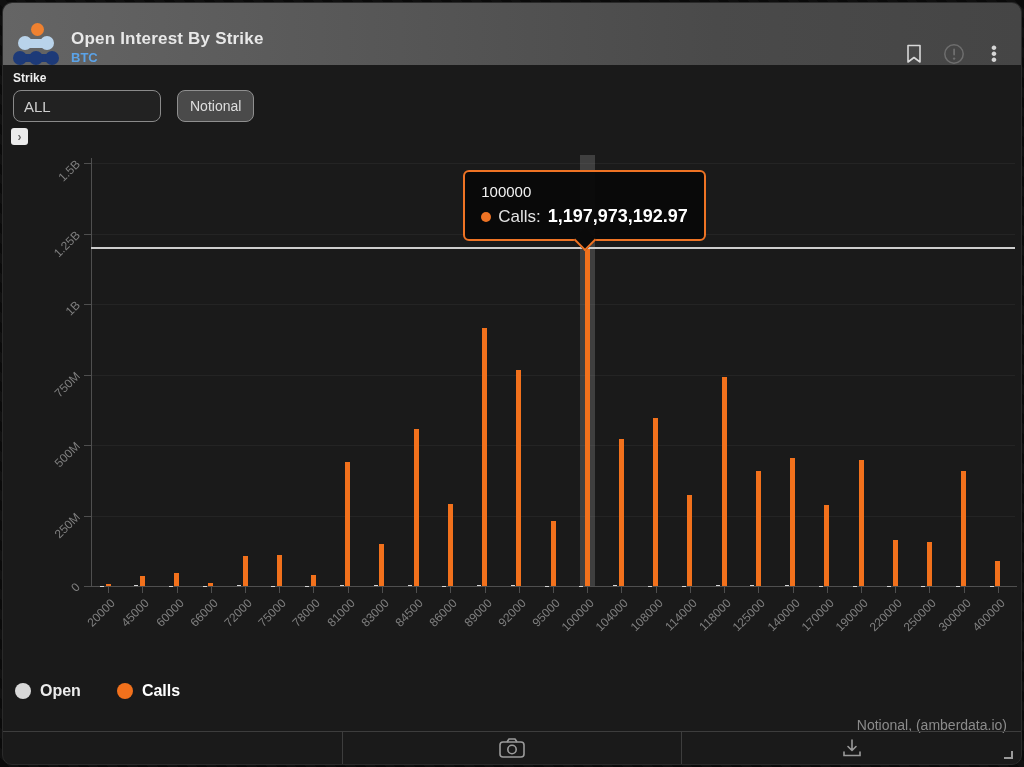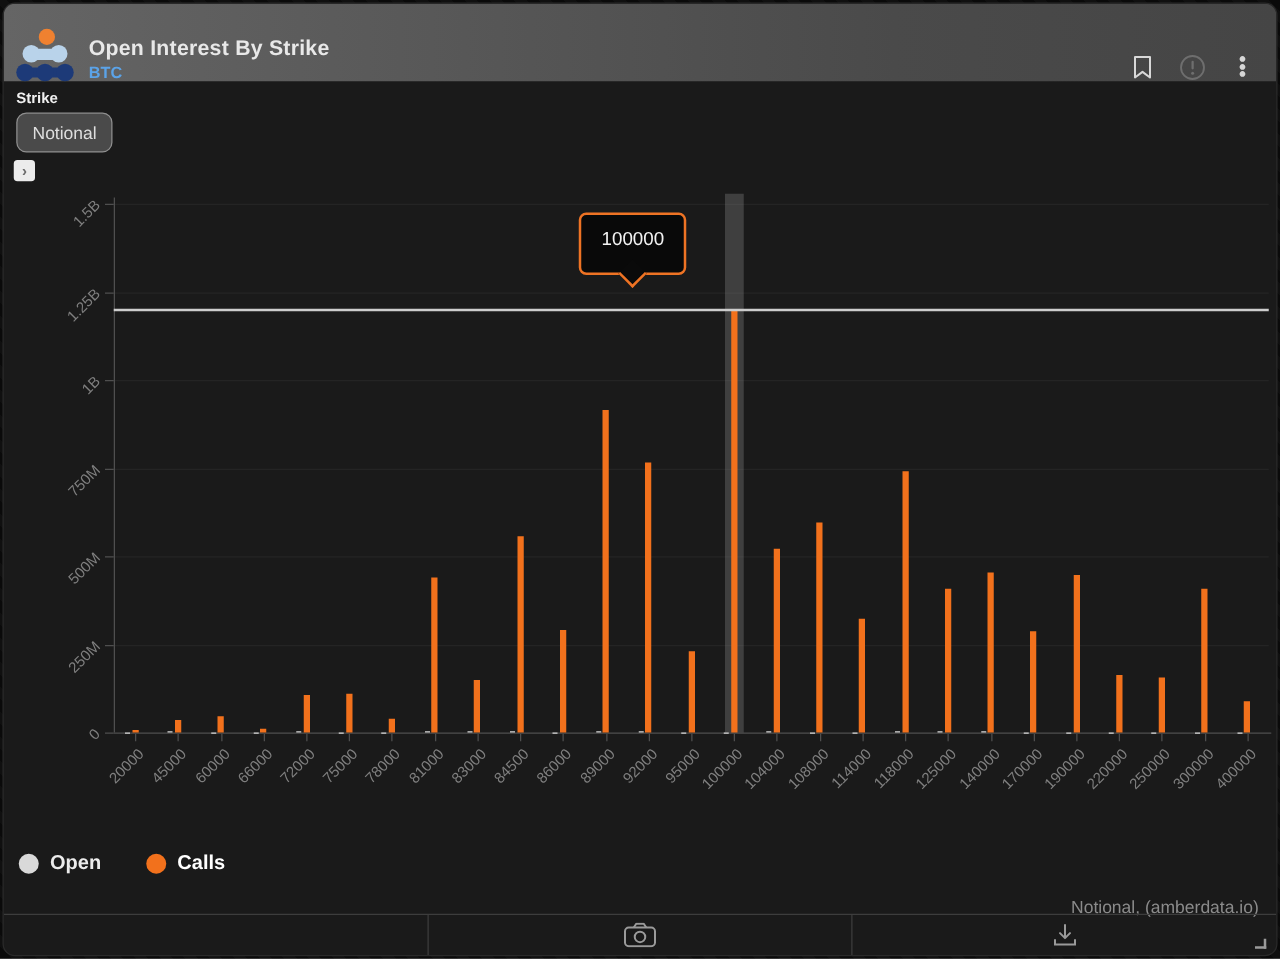--- a/index.html
+++ b/index.html
@@ -127,20 +127,21 @@
       </div>
       <div class="hicon">
         <div class="kebab">•<br>•<br>•</div>
       </div>
     </div>
   </div>
 
   <div class="controls">
     <div class="ctrl-label">Strike</div>
     <div class="ctrl-row">
+      <div class="select">ALL</div>
       <div class="btn">Notional</div>
     </div>
   </div>
   <div class="expand-btn">›</div>
 
   <div class="chart" id="chart">
       <div class="ytick" style="left: 81px; top: 443px;"></div>
       <div class="ylab" style="left: 15px; top: 435px;">0</div>
       <div class="gridline" style="left: 88px; width: 924px; top: 372.5px;"></div>
       <div class="ytick" style="left: 81px; top: 372.5px;"></div>
@@ -269,20 +270,25 @@
       <div class="bar" style="left: 958.167px; width: 5px; top: 327.662px; height: 115.338px; background: rgb(242, 113, 28);"></div>
       <div class="xtick" style="left: 994.889px; top: 444px;"></div>
       <div class="xlab" style="left: 914.889px; top: 453px;">400000</div>
       <div class="bar" style="left: 986.889px; width: 4px; top: 442.718px; height: 0.282px; background: rgb(217, 217, 217);"></div>
       <div class="bar" style="left: 992.389px; width: 5px; top: 417.62px; height: 25.38px; background: rgb(242, 113, 28);"></div>
       <div class="hl-line" style="left: 88px; width: 924px; top: 104.172px;"></div>
     </div>
 
   <div class="tooltip" id="tooltip" style="left: 460.222px; top: 167.172px;">
     <div class="tt-strike">100000</div>
+    <div class="tt-row">
+      <span class="tt-dot"></span>
+      <span class="tt-series">Calls:</span>
+      <span class="tt-value">1,197,973,192.97</span>
+    </div>
   </div>
 
   <div class="legend" id="legend">
       <div class="legend-item">
         <span class="legend-dot" style="background: rgb(217, 217, 217);"></span>
         <span class="legend-label" style="color: rgb(236, 236, 236);">Open</span>
       </div>
       <div class="legend-item">
         <span class="legend-dot" style="background: rgb(242, 113, 28);"></span>
         <span class="legend-label" style="color: #ffffff;">Calls</span>

